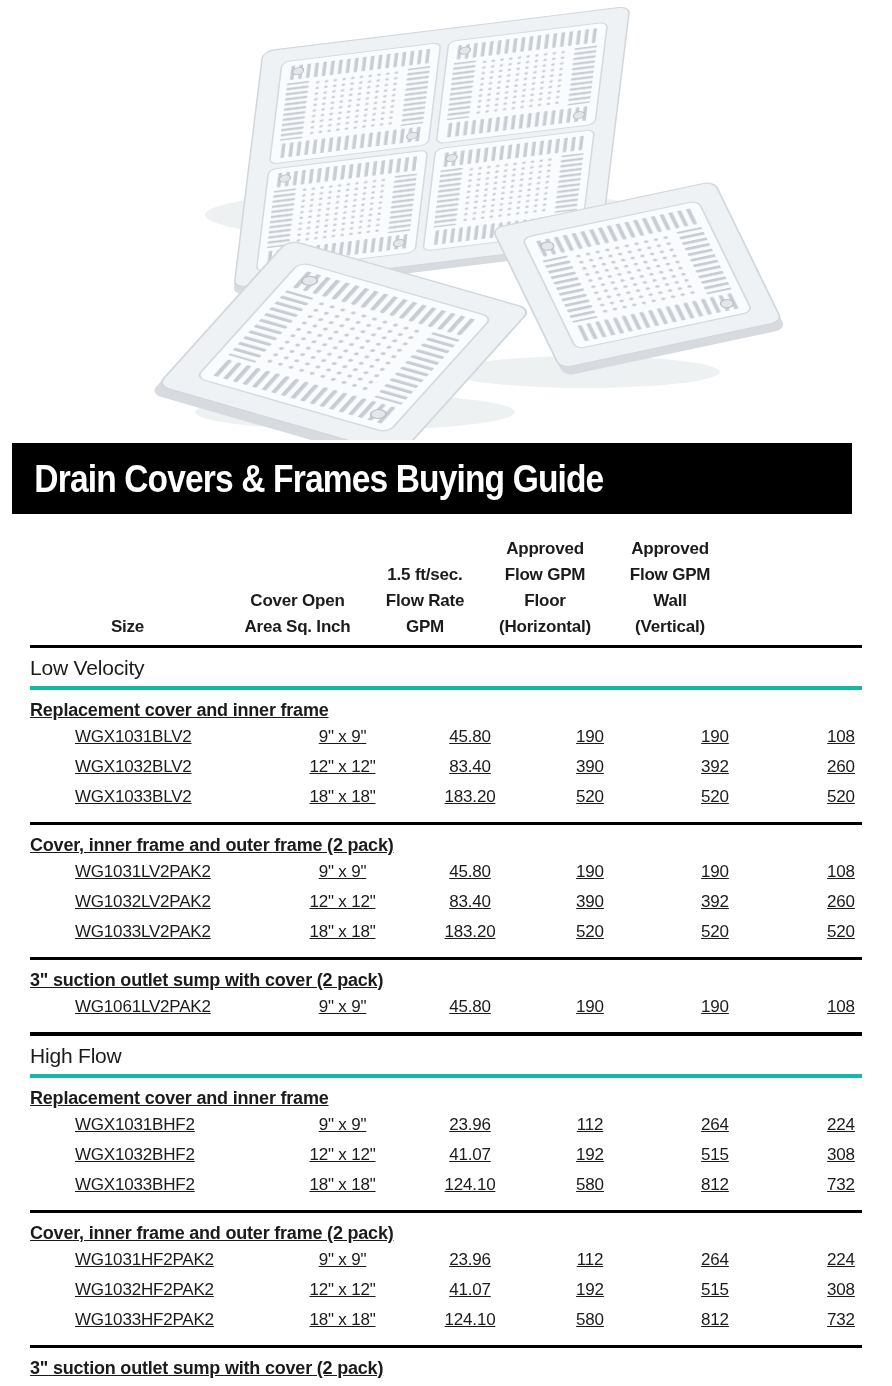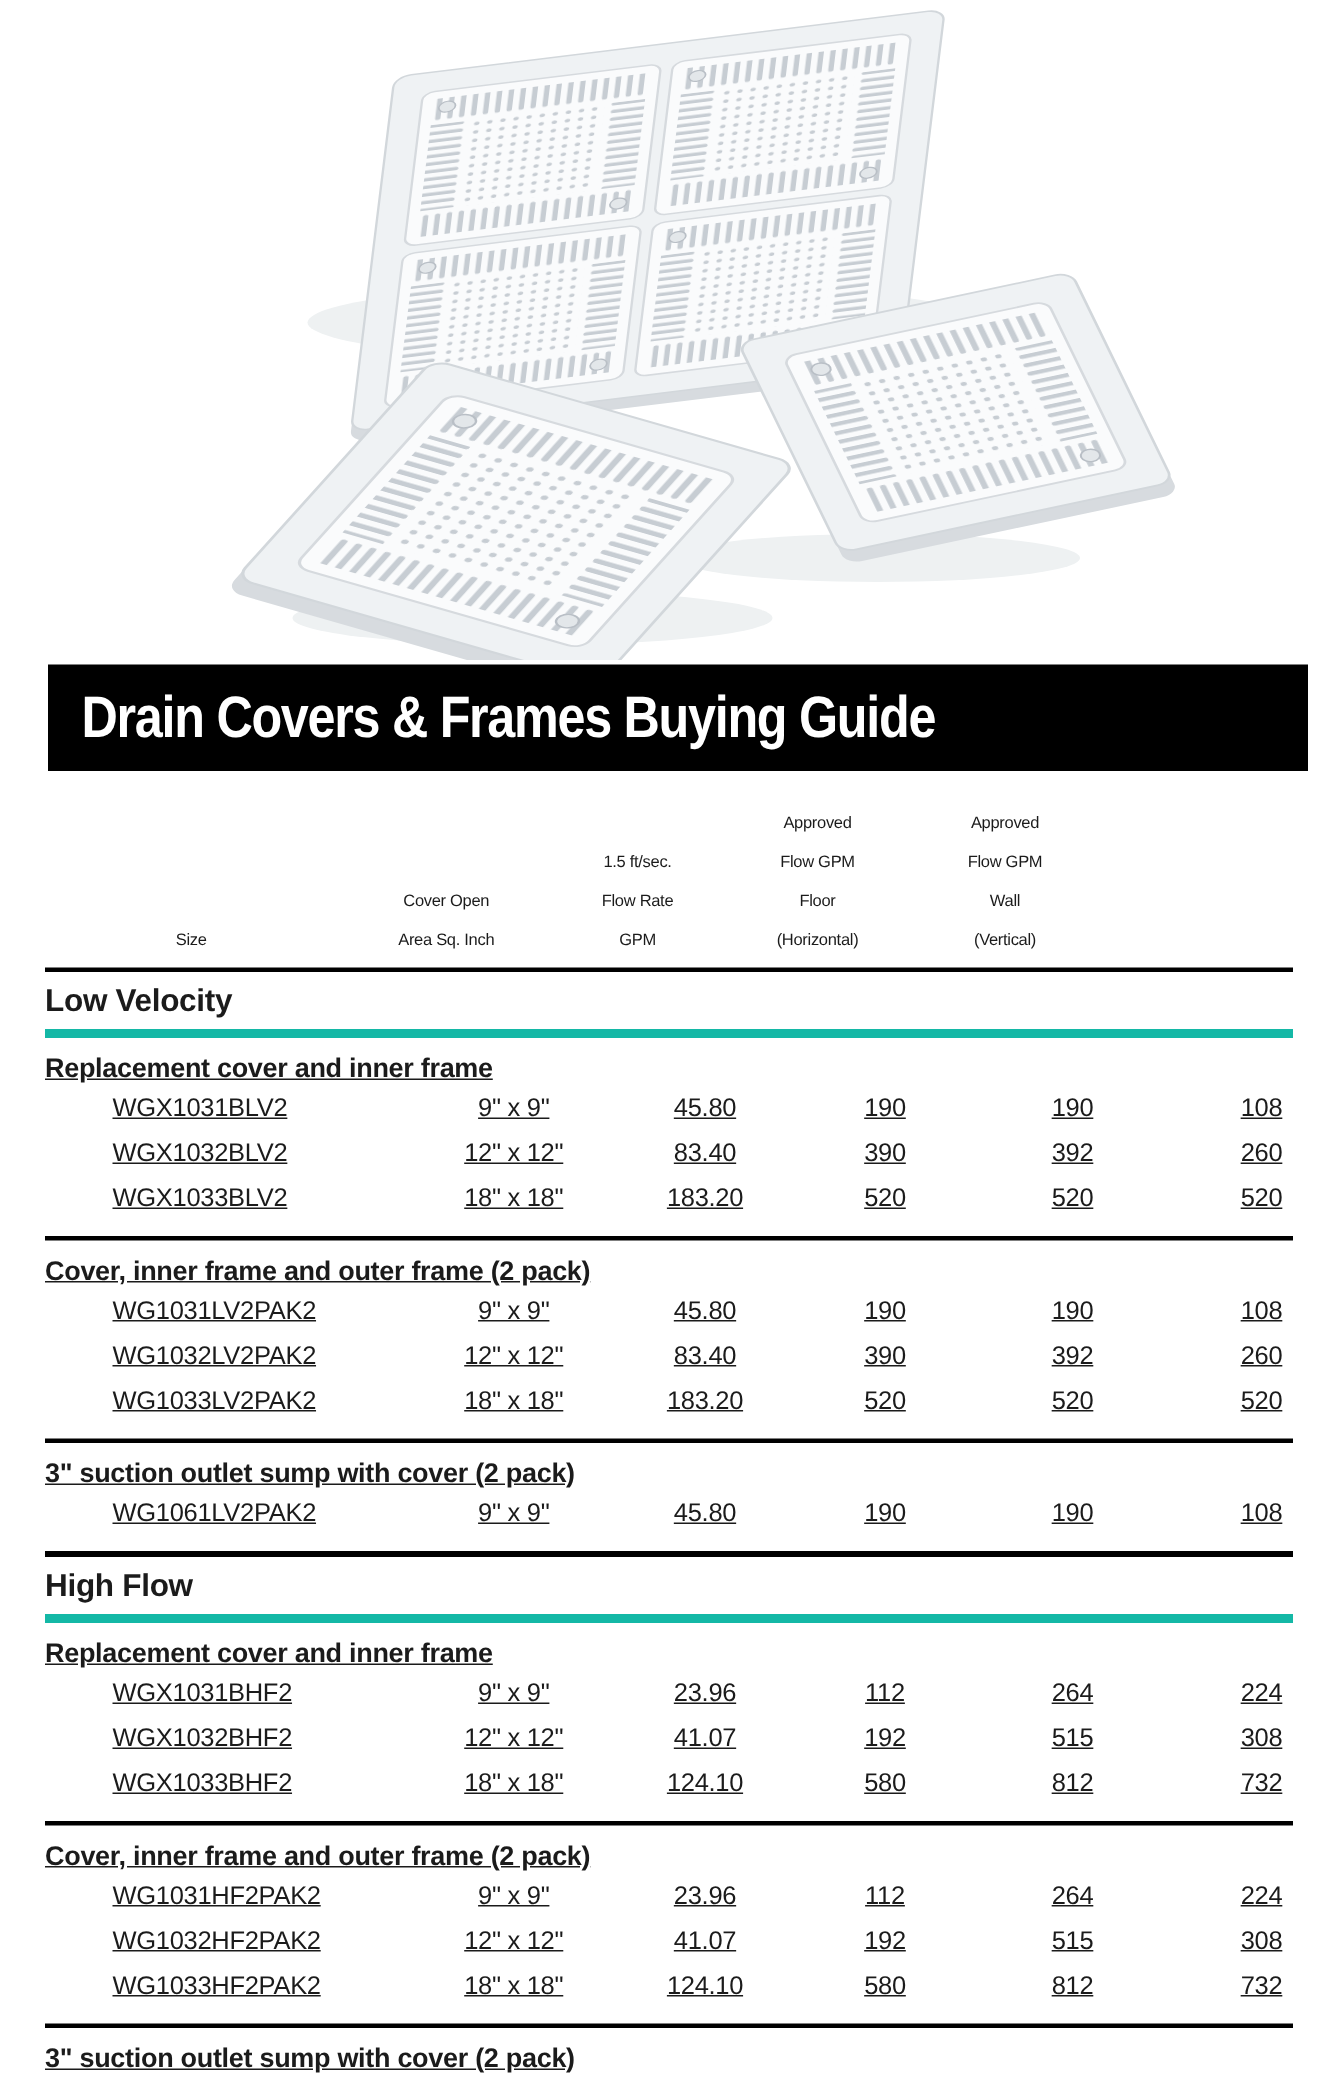--- a/index.html
+++ b/index.html
@@ -20,21 +20,21 @@
   
   .photo {
     position: absolute;
     top: 0; left: 0;
     width: 892px; height: 440px;
   }
 
   
   .banner {
     position: absolute;
-    top: 443px; left: 32px;
+    top: 443px; left: 12px;
     width: 840px; height: 71px;
     background: #000000;
     display: flex;
     align-items: center;
   }
   .banner-title {
     color: #ffffff;
     font-weight: bold;
     font-size: 39px;
     letter-spacing: -1px;
@@ -54,35 +54,36 @@
     display: grid;
     grid-template-columns: 195px 145px 110px 130px 120px 132px;
   }
   .thead {
     align-items: end;
     min-height: 122px;
     border-bottom: 3px solid #000;
     padding-bottom: 5px;
   }
   .thead .cell {
-    font-size: 11px;
+    font-size: 17px;
     line-height: 26px;
     letter-spacing: -0.2px;
     white-space: pre-line;
     text-align: center;
+    font-weight: bold;
   }
   .cell.c0 { text-align: left; }
 
   .section { border-bottom: 4px solid #000; }
   .section-title {
     font-size: 21px;
-    font-weight: bold;
+    font-weight: normal;
     letter-spacing: -0.2px;
     padding: 8px 0 6px 0;
-    border-bottom: 6px solid #14b8a6;
+    border-bottom: 4px solid #14b8a6;
   }
   .group { padding-bottom: 10px; text-decoration: underline; }
   .group:not(:last-child) { border-bottom: 3px solid #000; }
   .group-label {
     font-size: 18px;
     font-weight: bold;
     letter-spacing: -0.2px;
     padding: 9px 0 1px 0;
     line-height: 22px;
   }

